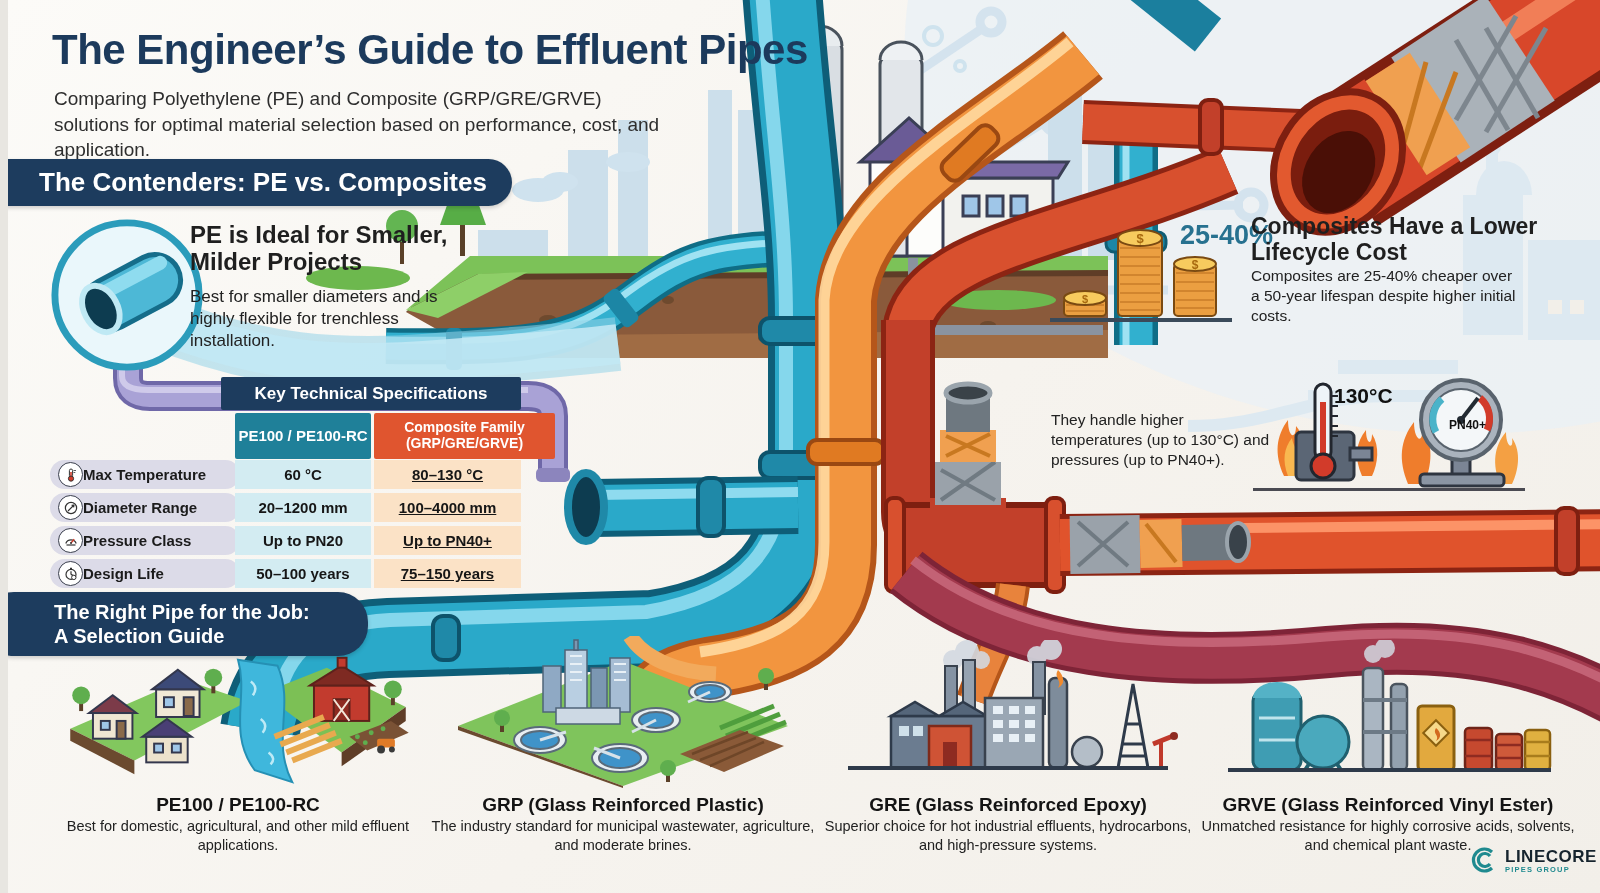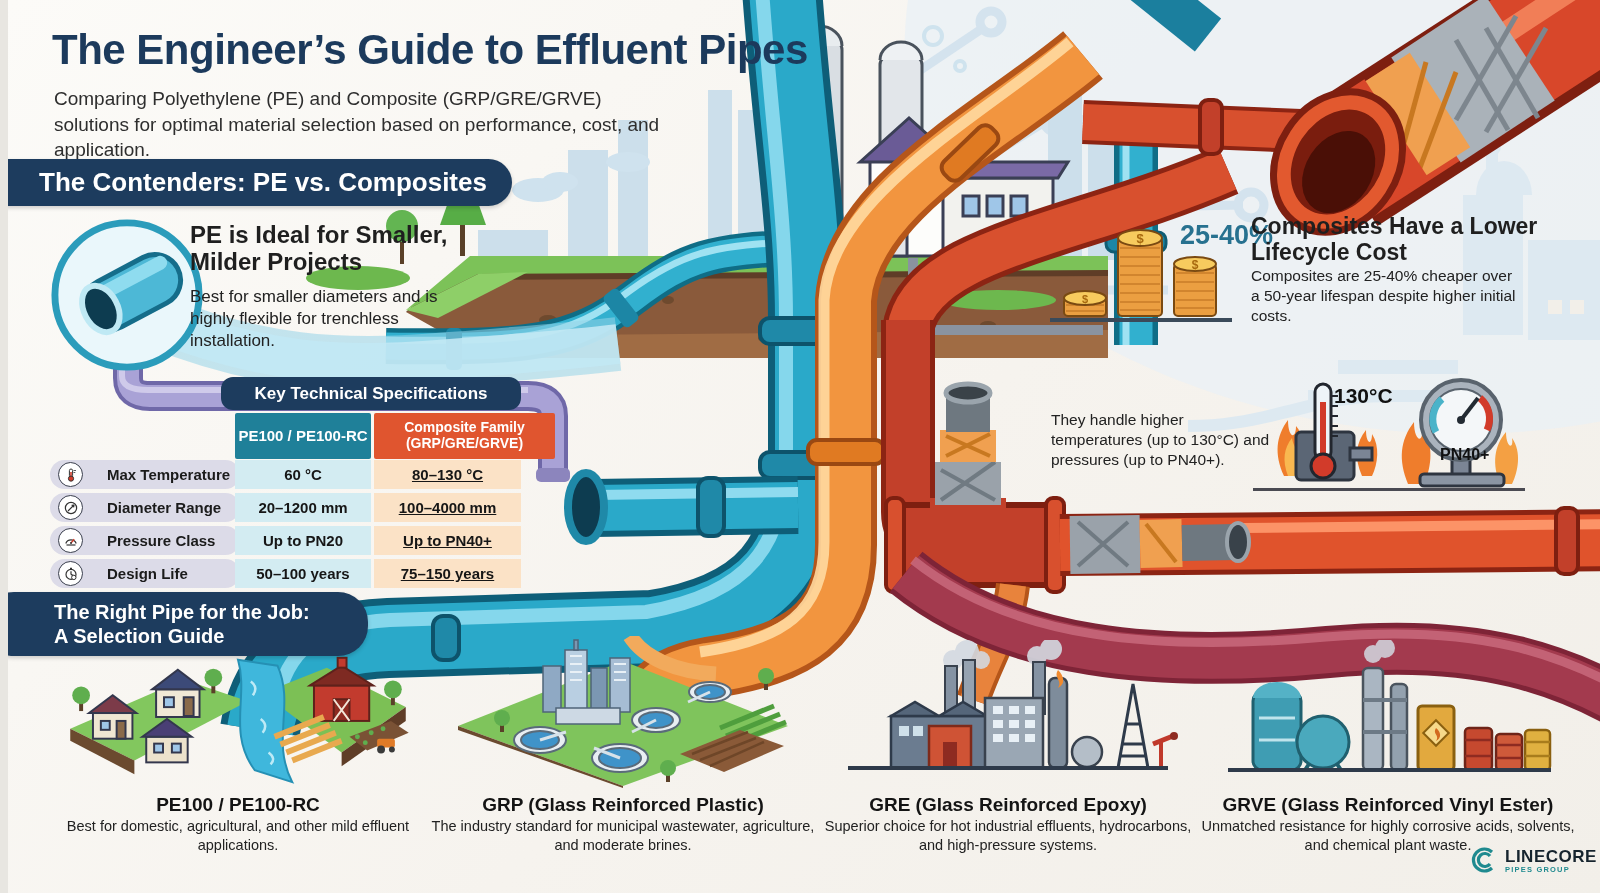--- a/index.html
+++ b/index.html
@@ -12,24 +12,24 @@
   svg{display:block;}
   .title{font-size:42px;font-weight:800;color:#1c3a5c;letter-spacing:-.5px;}
   .subtitle{font-size:19px;color:#2e2e2e;line-height:1.35;}
   .banner{background:#1d3c5e;color:#fff;font-weight:800;display:flex;align-items:center;
           box-shadow:0 2px 4px rgba(0,0,0,.18);}
   .sec-head{font-weight:800;color:#1f1f1f;line-height:1.12;}
   .sec-body{color:#222;line-height:1.28;}
   .stat{font-weight:800;color:#27718f;}
   
   .tbl-head{background:#1d3c5e;color:#fff;font-weight:800;font-size:17px;
-            display:flex;align-items:center;justify-content:center;border-radius:12px;}
+            display:flex;align-items:center;justify-content:center;border-radius:2px;}
   .tbl-col{color:#fff;font-weight:800;display:flex;align-items:center;justify-content:center;
            text-align:center;border-radius:2px;line-height:1.12;}
-  .row-pill{background:#dcdbe8;border-radius:15px;display:flex;align-items:center;gap:24px;
+  .row-pill{background:#dcdbe8;border-radius:15px;display:flex;align-items:center;gap:0;
             padding-left:8px;font-weight:800;font-size:15px;color:#1b1b1b;}
   .cell{display:flex;align-items:center;justify-content:center;font-weight:800;font-size:15px;
         border-radius:0;color:#161616;}
   .cell.pe{background:#d3ecf2;}
   .cell.comp{background:#fbe2c6;text-decoration:underline;}
   .icon-chip{width:23px;height:23px;border-radius:50%;background:#fff;border:1.5px solid #3a3f4e;
              display:flex;align-items:center;justify-content:center;flex:none;}
   
   .card-name{font-size:19px;font-weight:800;text-align:center;color:#141414;}
   .card-desc{font-size:14.5px;text-align:center;color:#222;line-height:1.28;}
@@ -386,21 +386,21 @@
     <path d="M104 112 C96 92 98 74 110 60 C110 76 118 78 116 66 C126 80 122 100 116 112 Z" fill="#f4a043"></path>
     <rect x="56" y="84" width="18" height="26" fill="#7b8595" stroke="#2e3540" stroke-width="3"></rect>
     <rect x="24" y="102" width="84" height="12" rx="4" fill="#8b95a3" stroke="#2e3540" stroke-width="3"></rect>
     <circle cx="65" cy="48" r="40" fill="#aab3bd" stroke="#59636d" stroke-width="4"></circle>
     <circle cx="65" cy="48" r="31" fill="#f4f7f9" stroke="#59636d" stroke-width="2"></circle>
     <path d="M40 60 A27 27 0 0 1 46 27" stroke="#4ab3c9" stroke-width="7" fill="none"></path>
     <path d="M84 26 A27 27 0 0 1 91 58" stroke="#d23b2a" stroke-width="7" fill="none"></path>
     <path d="M65 48 L82 26" stroke="#232b33" stroke-width="4"></path>
     <circle cx="65" cy="48" r="4" fill="#232b33"></circle>
   </svg>
-  <div class="abs lbl" style="left:1432px;top:446px;width:46px;font-size:16px;text-align:right">PN40+</div>
+  <div class="abs lbl" style="left:1432px;top:418px;width:46px;font-size:12px;text-align:right">PN40+</div>
   <div class="abs" style="left:1245px;top:488px;width:272px;height:3px;background:#4a4a52"></div>
 
   <div class="abs banner" style="left:-24px;top:592px;width:314px;height:64px;border-radius:30px;
        padding-left:70px;font-size:20px;flex-direction:column;align-items:flex-start;justify-content:center;line-height:1.22">
     <span>The Right Pipe for the Job:</span>
     <span>A Selection Guide</span>
   </div>
 
   <svg class="abs" style="left:55px;top:642px" width="350" height="148" viewBox="0 0 350 150">
     <polygon points="5,88 120,38 185,60 70,120" fill="#82c75e"></polygon>

